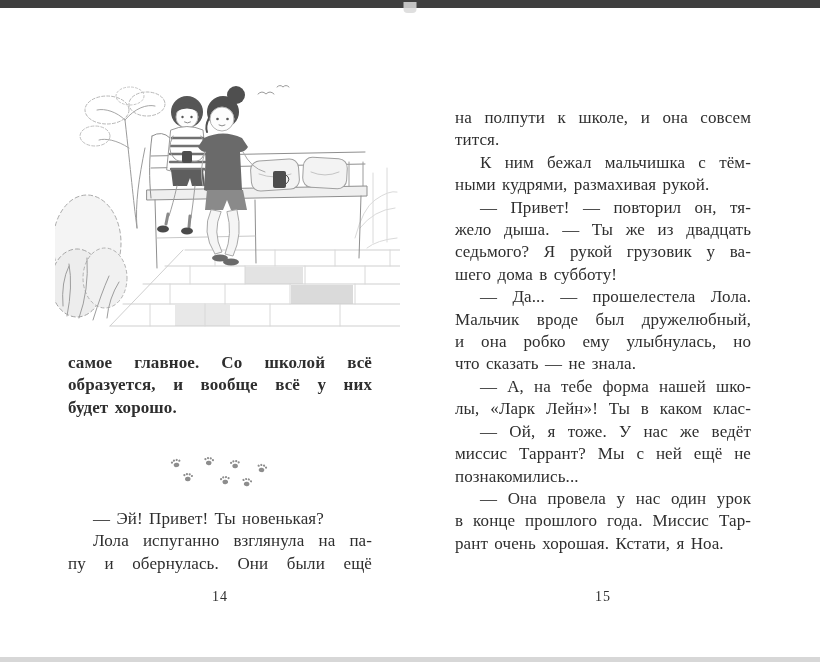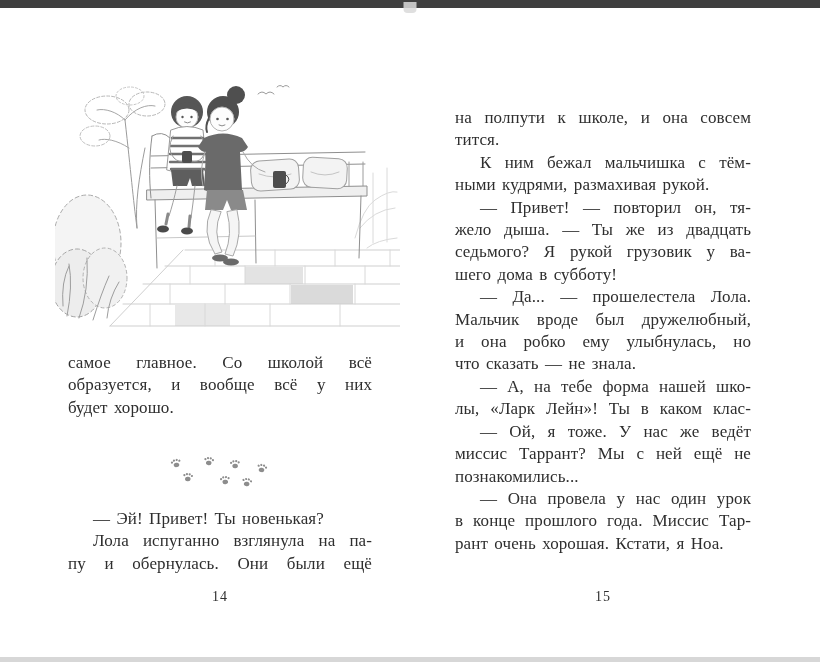--- a/index.html
+++ b/index.html
@@ -15,21 +15,21 @@
                background:var(--top-bar-handle,#d9d9d9); border-radius:0 0 4px 4px; opacity:.85; }
   .bottom-bar { position:absolute; bottom:0; left:0; width:820px; height:5px; background:var(--bottom-bar,#d7d7d7); }
 
   .illustration { position:absolute; left:55px; top:78px; width:345px; height:268px; }
 
   .text-block { position:absolute; color:var(--text,#2e2e2e); font-size:17px; line-height:22.4px; letter-spacing:.1px; }
   .line { text-align:justify; text-align-last:left; word-spacing:2px; }
   .line.just { text-align-last:justify; }
   .line.indent { text-indent:25px; }
 
-  #left-text-top    { left:68px;  top:352px; width:304px; }
+  #left-text-top    { left:68px;  top:352px; width:304px;font-weight:bold; }
   #left-text-bottom { left:68px;  top:508px; width:304px; }
   #right-text       { left:455px; top:80px;  width:296px;margin-top:27px; }
 
   .page-number { position:absolute; top:589px; font-size:14px; color:var(--text,#2e2e2e); text-align:center; letter-spacing:1px; }
   #page-num-left  { left:68px;  width:304px; }
   #page-num-right { left:455px; width:296px; }
 
   .paw-row { position:absolute; left:160px; top:452px; width:120px; height:40px; color:var(--paw-print,#8d8d8d); }
   .paw { position:absolute; width:12px; height:12px; display:inline-block; }
   .paw svg { width:12px; height:12px; display:block; }

